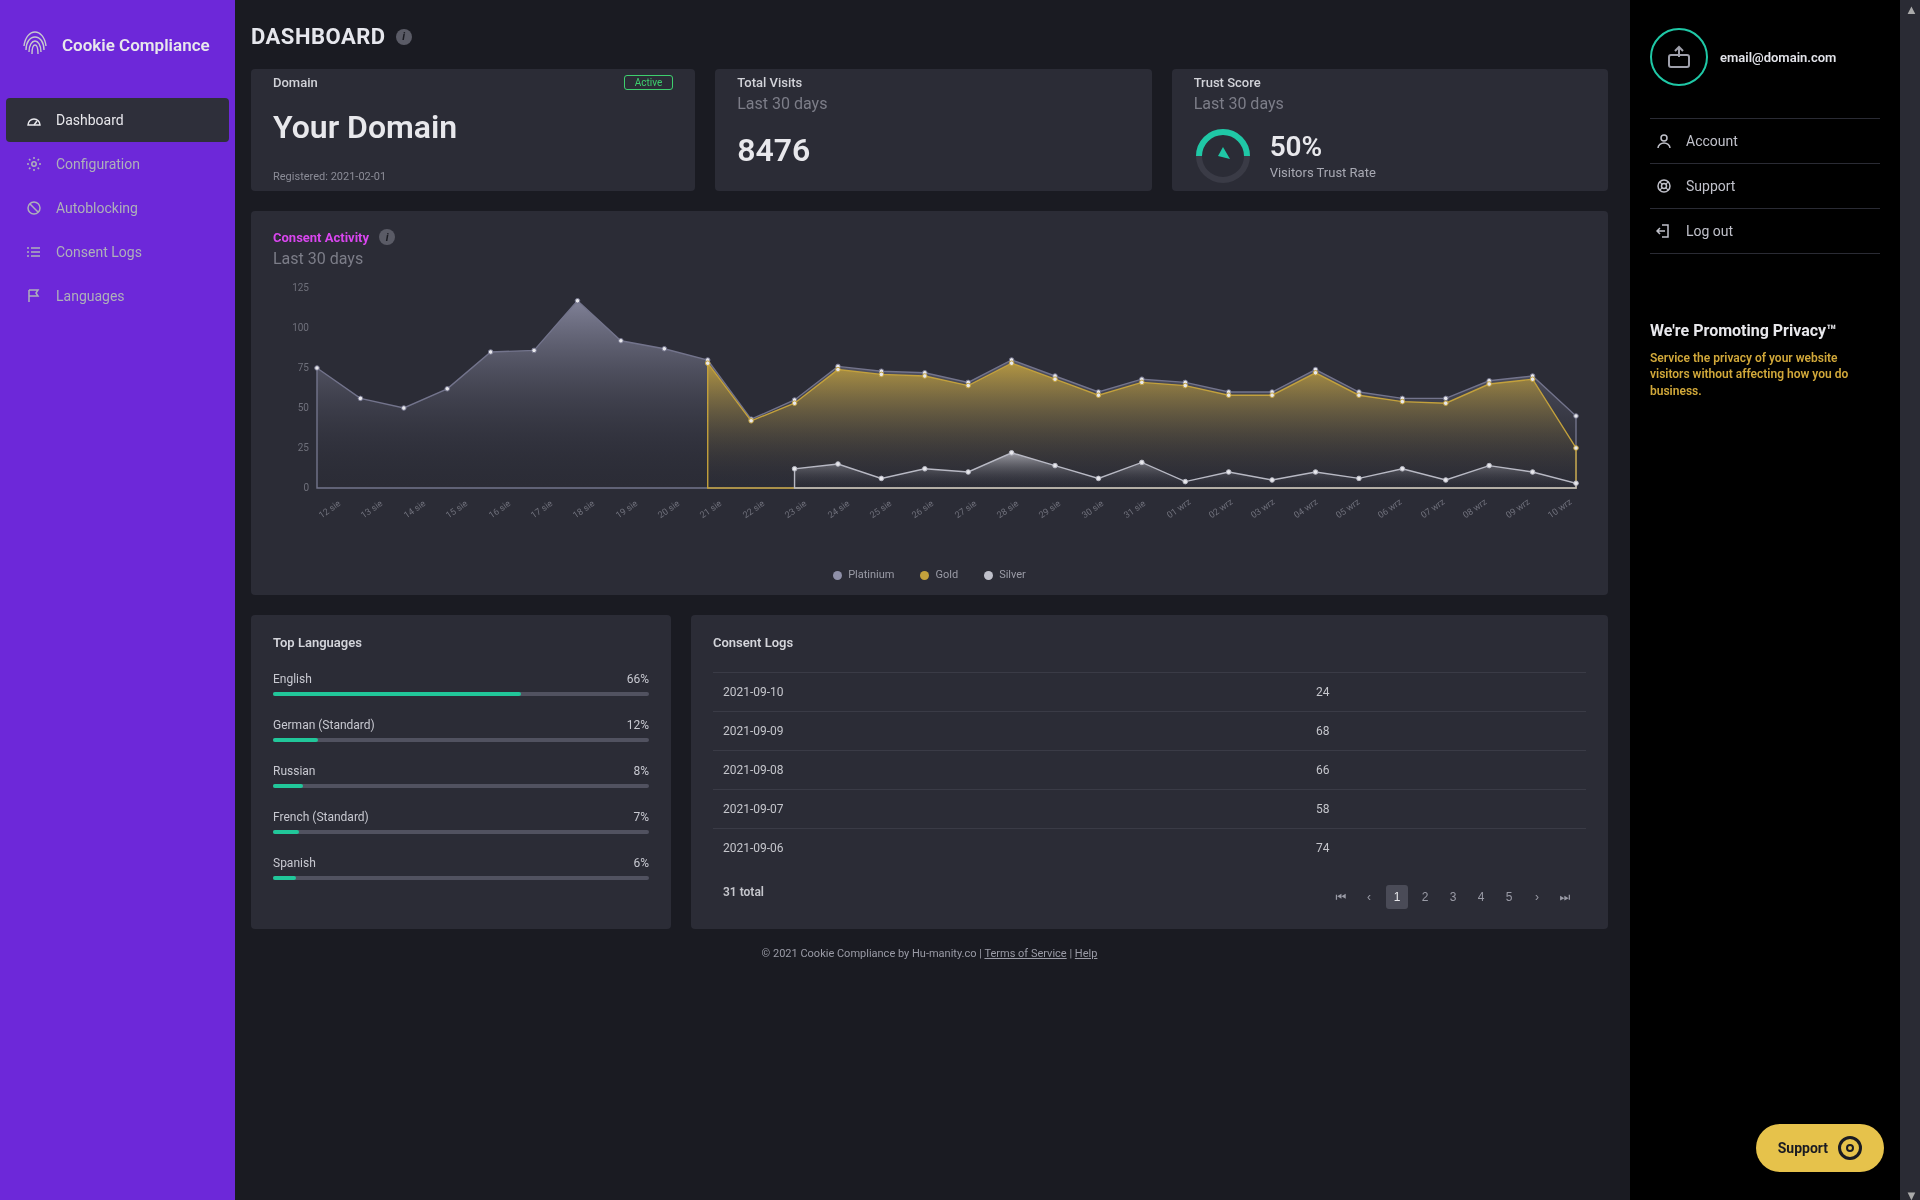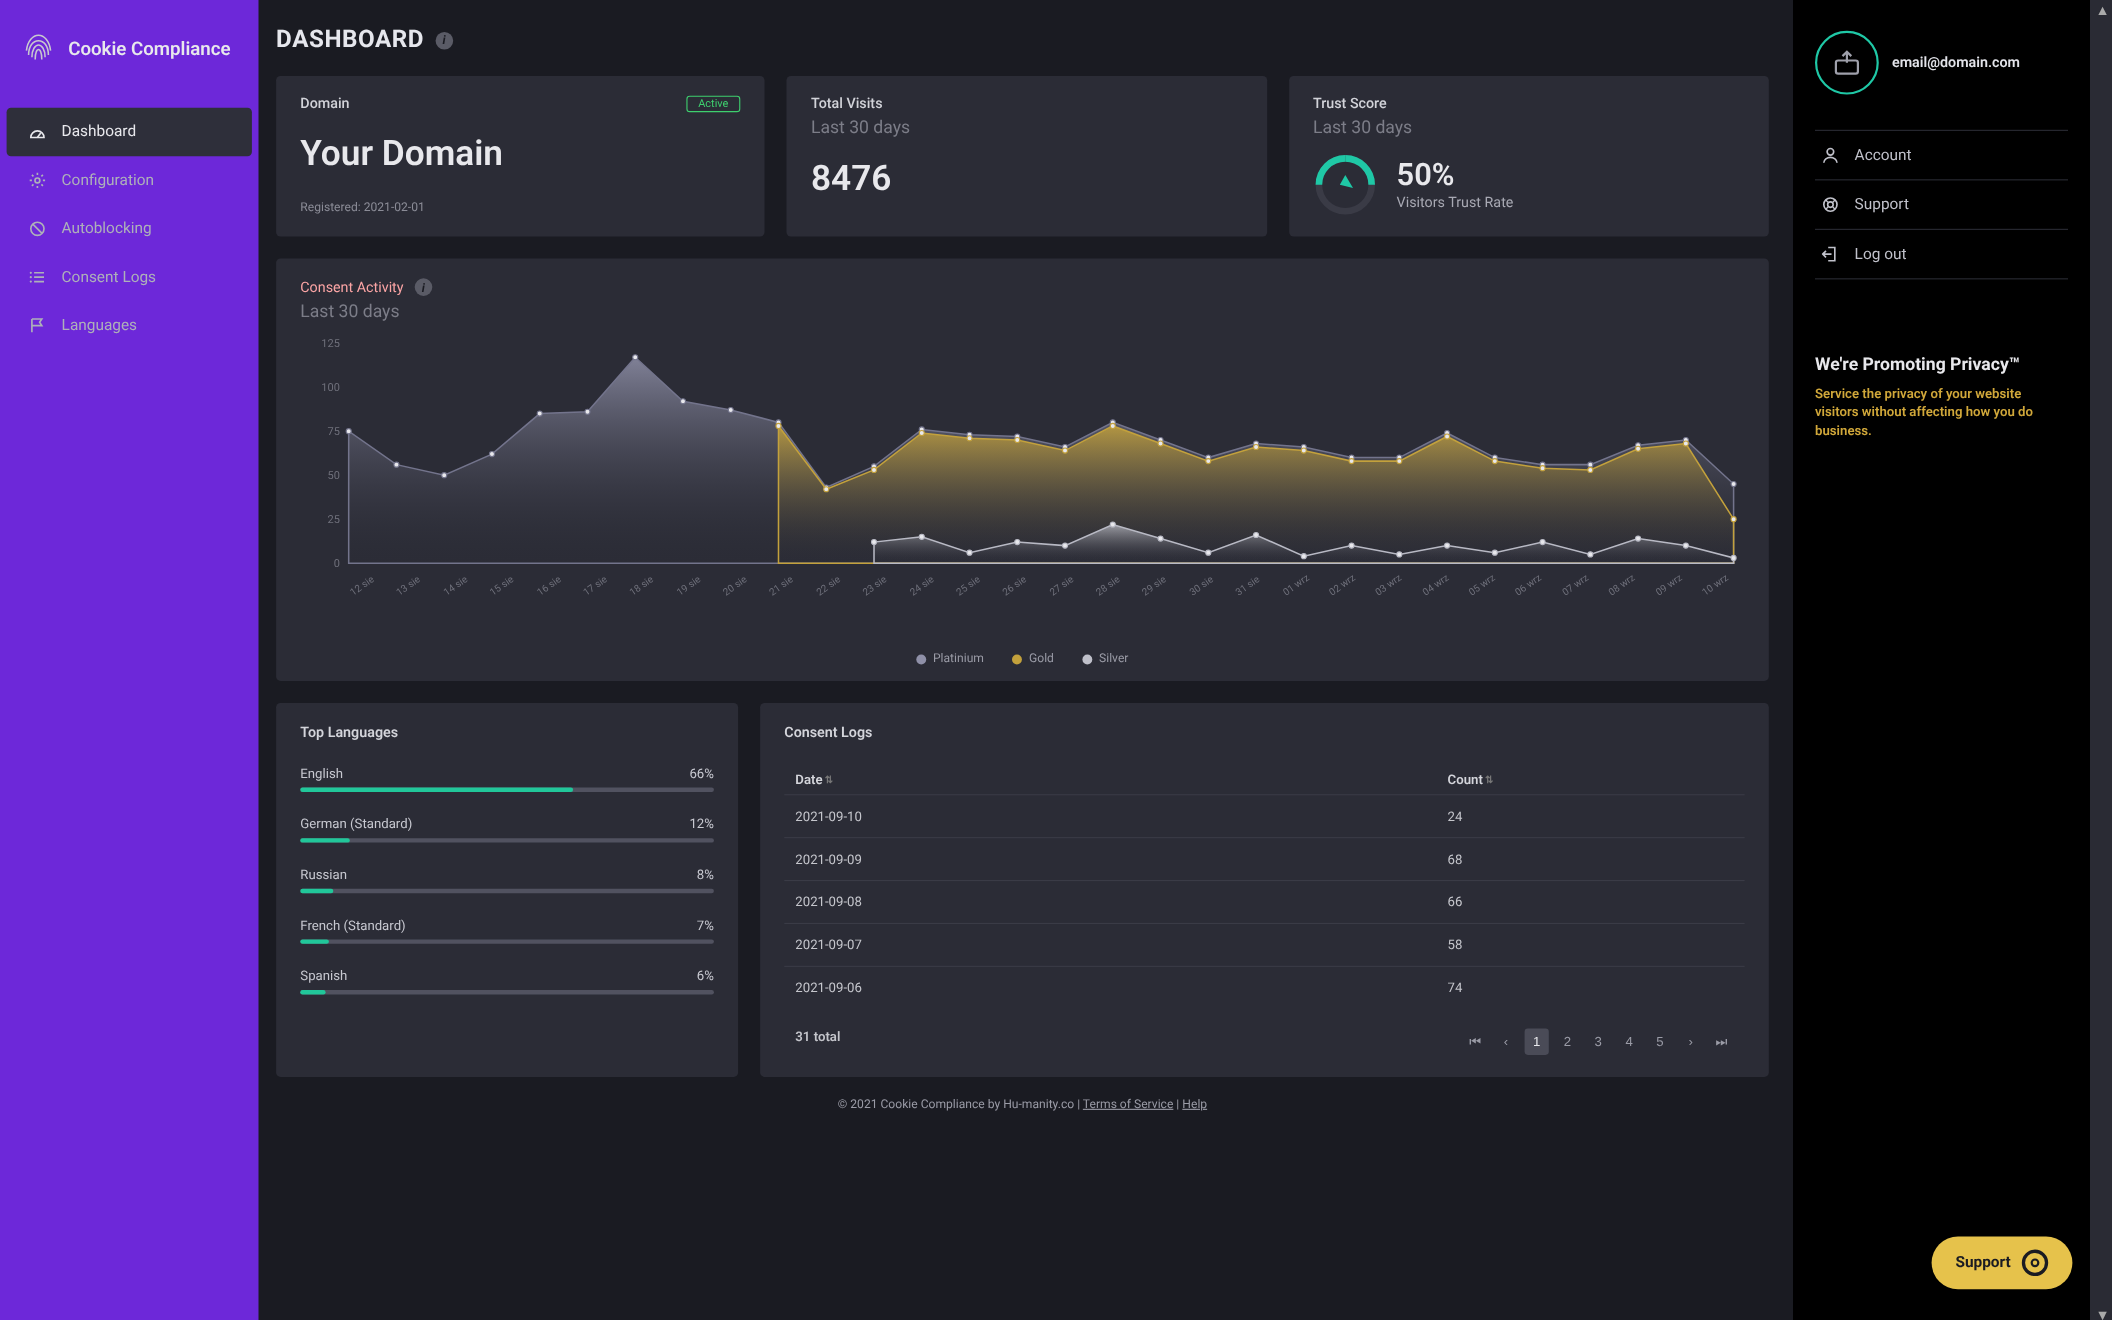--- a/index.html
+++ b/index.html
@@ -103,21 +103,21 @@
   font-size:11px;font-weight:700;font-style:italic;
 }
 .cards-row {
   display: flex;
   gap: 20px;
   margin-bottom: 20px;
 }
 .card {
   background: #2b2c36;
   border-radius: 4px;
-  padding: 18px 22px;
+  padding: 6px 22px;
 }
 .card-domain { flex: 1.02; }
 .card-visits { flex: 1; }
 .card-trust  { flex: 1; }
 .card-header {
   display:flex;justify-content:space-between;align-items:center;
 }
 .card-label { font-size: 13px; color:#d2d3d9; font-weight:500;}
 .badge-active {
   border:1px solid #3ecf6e;
@@ -144,21 +144,21 @@
 .trust-caption { color:#a8a9b3;font-size:13px;margin-top:4px;}
 
 
 .chart-panel {
   background: #2b2c36;
   border-radius: 4px;
   padding: 18px 22px 14px 22px;
   margin-bottom: 20px;
 }
 .chart-header {display:flex;align-items:center;gap:10px;}
-.chart-header .title{font-size:13px;font-weight:400;color:#fca5a5;}
+.chart-header .title{font-size:13px;font-weight:700;color:#d946ef;}
 .chart-area{position:relative;height:270px;margin-top:14px;}
 .chart-svg{width:100%;height:230px;display:block;}
 .x-ticks{display:flex;justify-content:space-between;margin-left:44px;margin-right:10px;flex-wrap:nowrap;}
 .x-tick{font-size:9px;color:#6f707b;transform:rotate(-35deg);transform-origin:left top;white-space:nowrap;width:30px;}
 .legend{display:flex;justify-content:center;gap:26px;margin-top:16px;font-size:11px;color:#9a9ba6;}
 .legend .dot{width:9px;height:9px;border-radius:50%;display:inline-block;margin-right:6px;vertical-align:middle;}
 
 
 .lower-row{display:flex;gap:20px;}
 .panel{background:#2b2c36;border-radius:4px;padding:20px 22px;}
@@ -527,24 +527,20 @@
                 </div>
                 <div class="lang-bar">
                   <div class="lang-fill" style="width:6%"></div>
                 </div>
               </div>
             </div>
     </div>
     <div class="panel panel-logs">
       <div class="panel-title">Consent Logs</div>
       <div class="logs-table">
-        <div class="logs-head">
-          <div class="col-date"><span>Date</span><span class="sort-icon">⇅</span></div>
-          <div class="col-count"><span>Count</span><span class="sort-icon">⇅</span></div>
-        </div>
         <div id="logs-rows">
                 <div class="logs-row">
                   <div class="col-date">2021-09-10</div>
                   <div class="col-count">24</div>
                 </div>
                 <div class="logs-row">
                   <div class="col-date">2021-09-09</div>
                   <div class="col-count">68</div>
                 </div>
                 <div class="logs-row">

